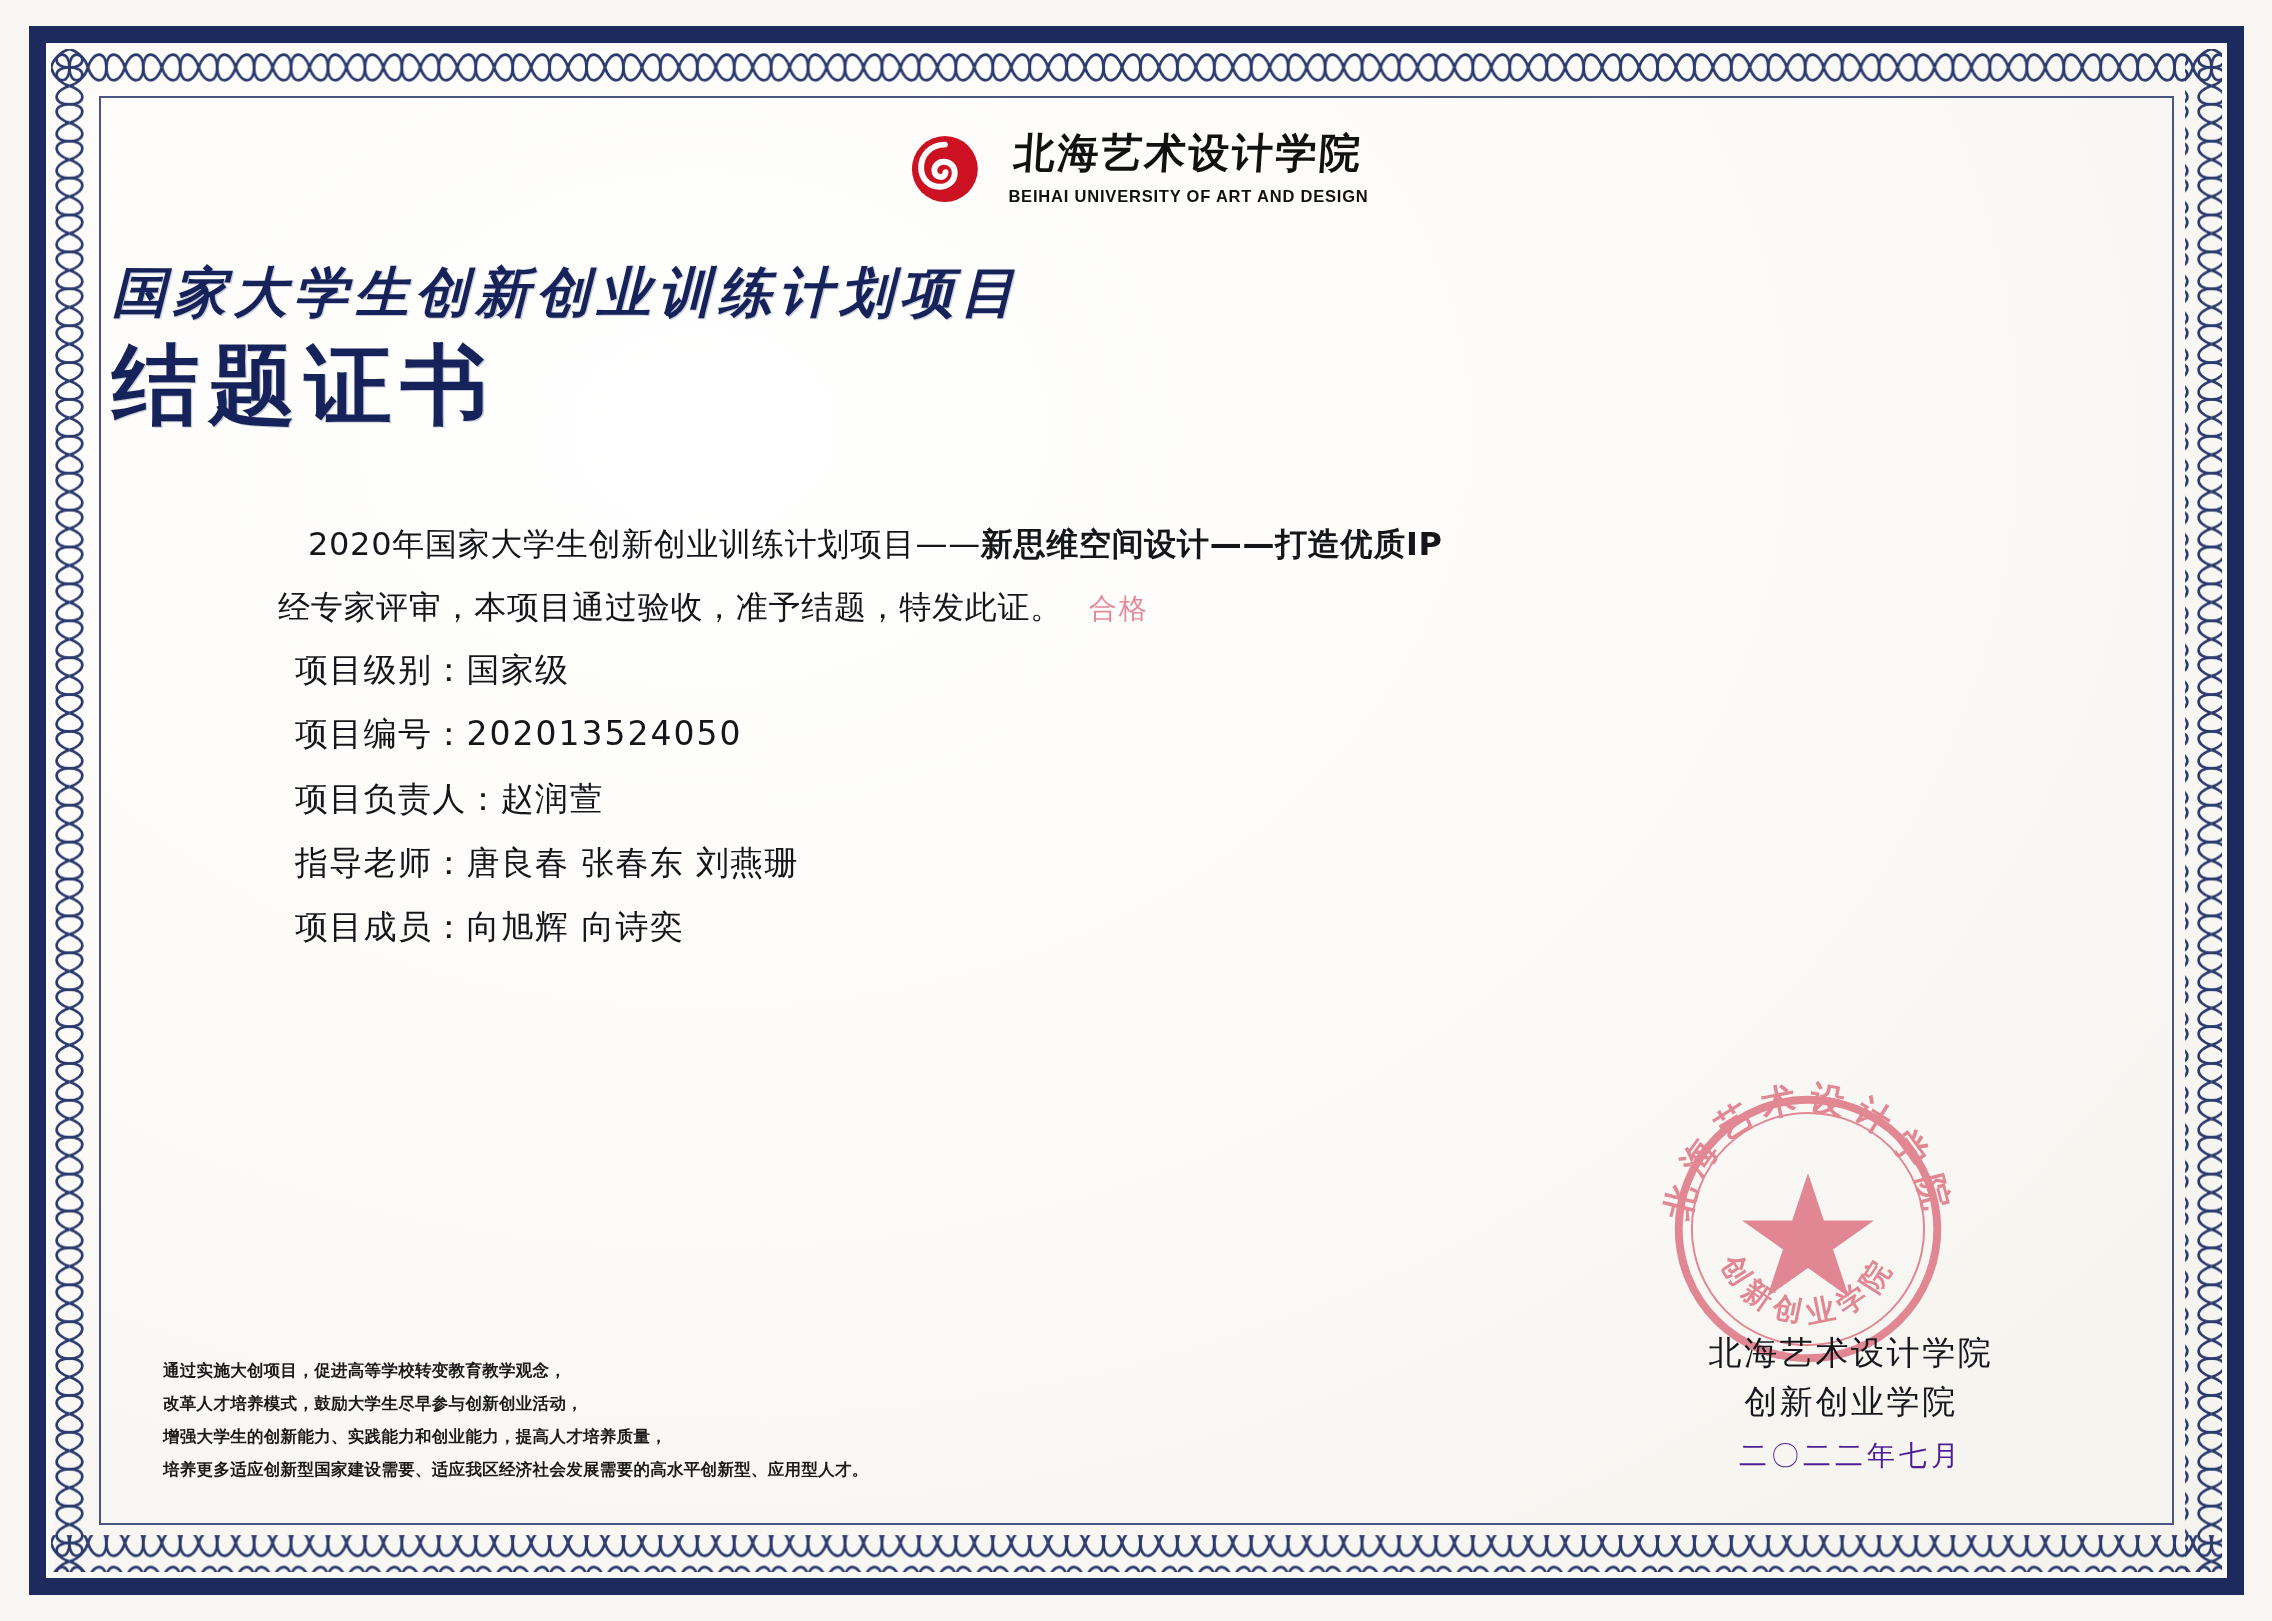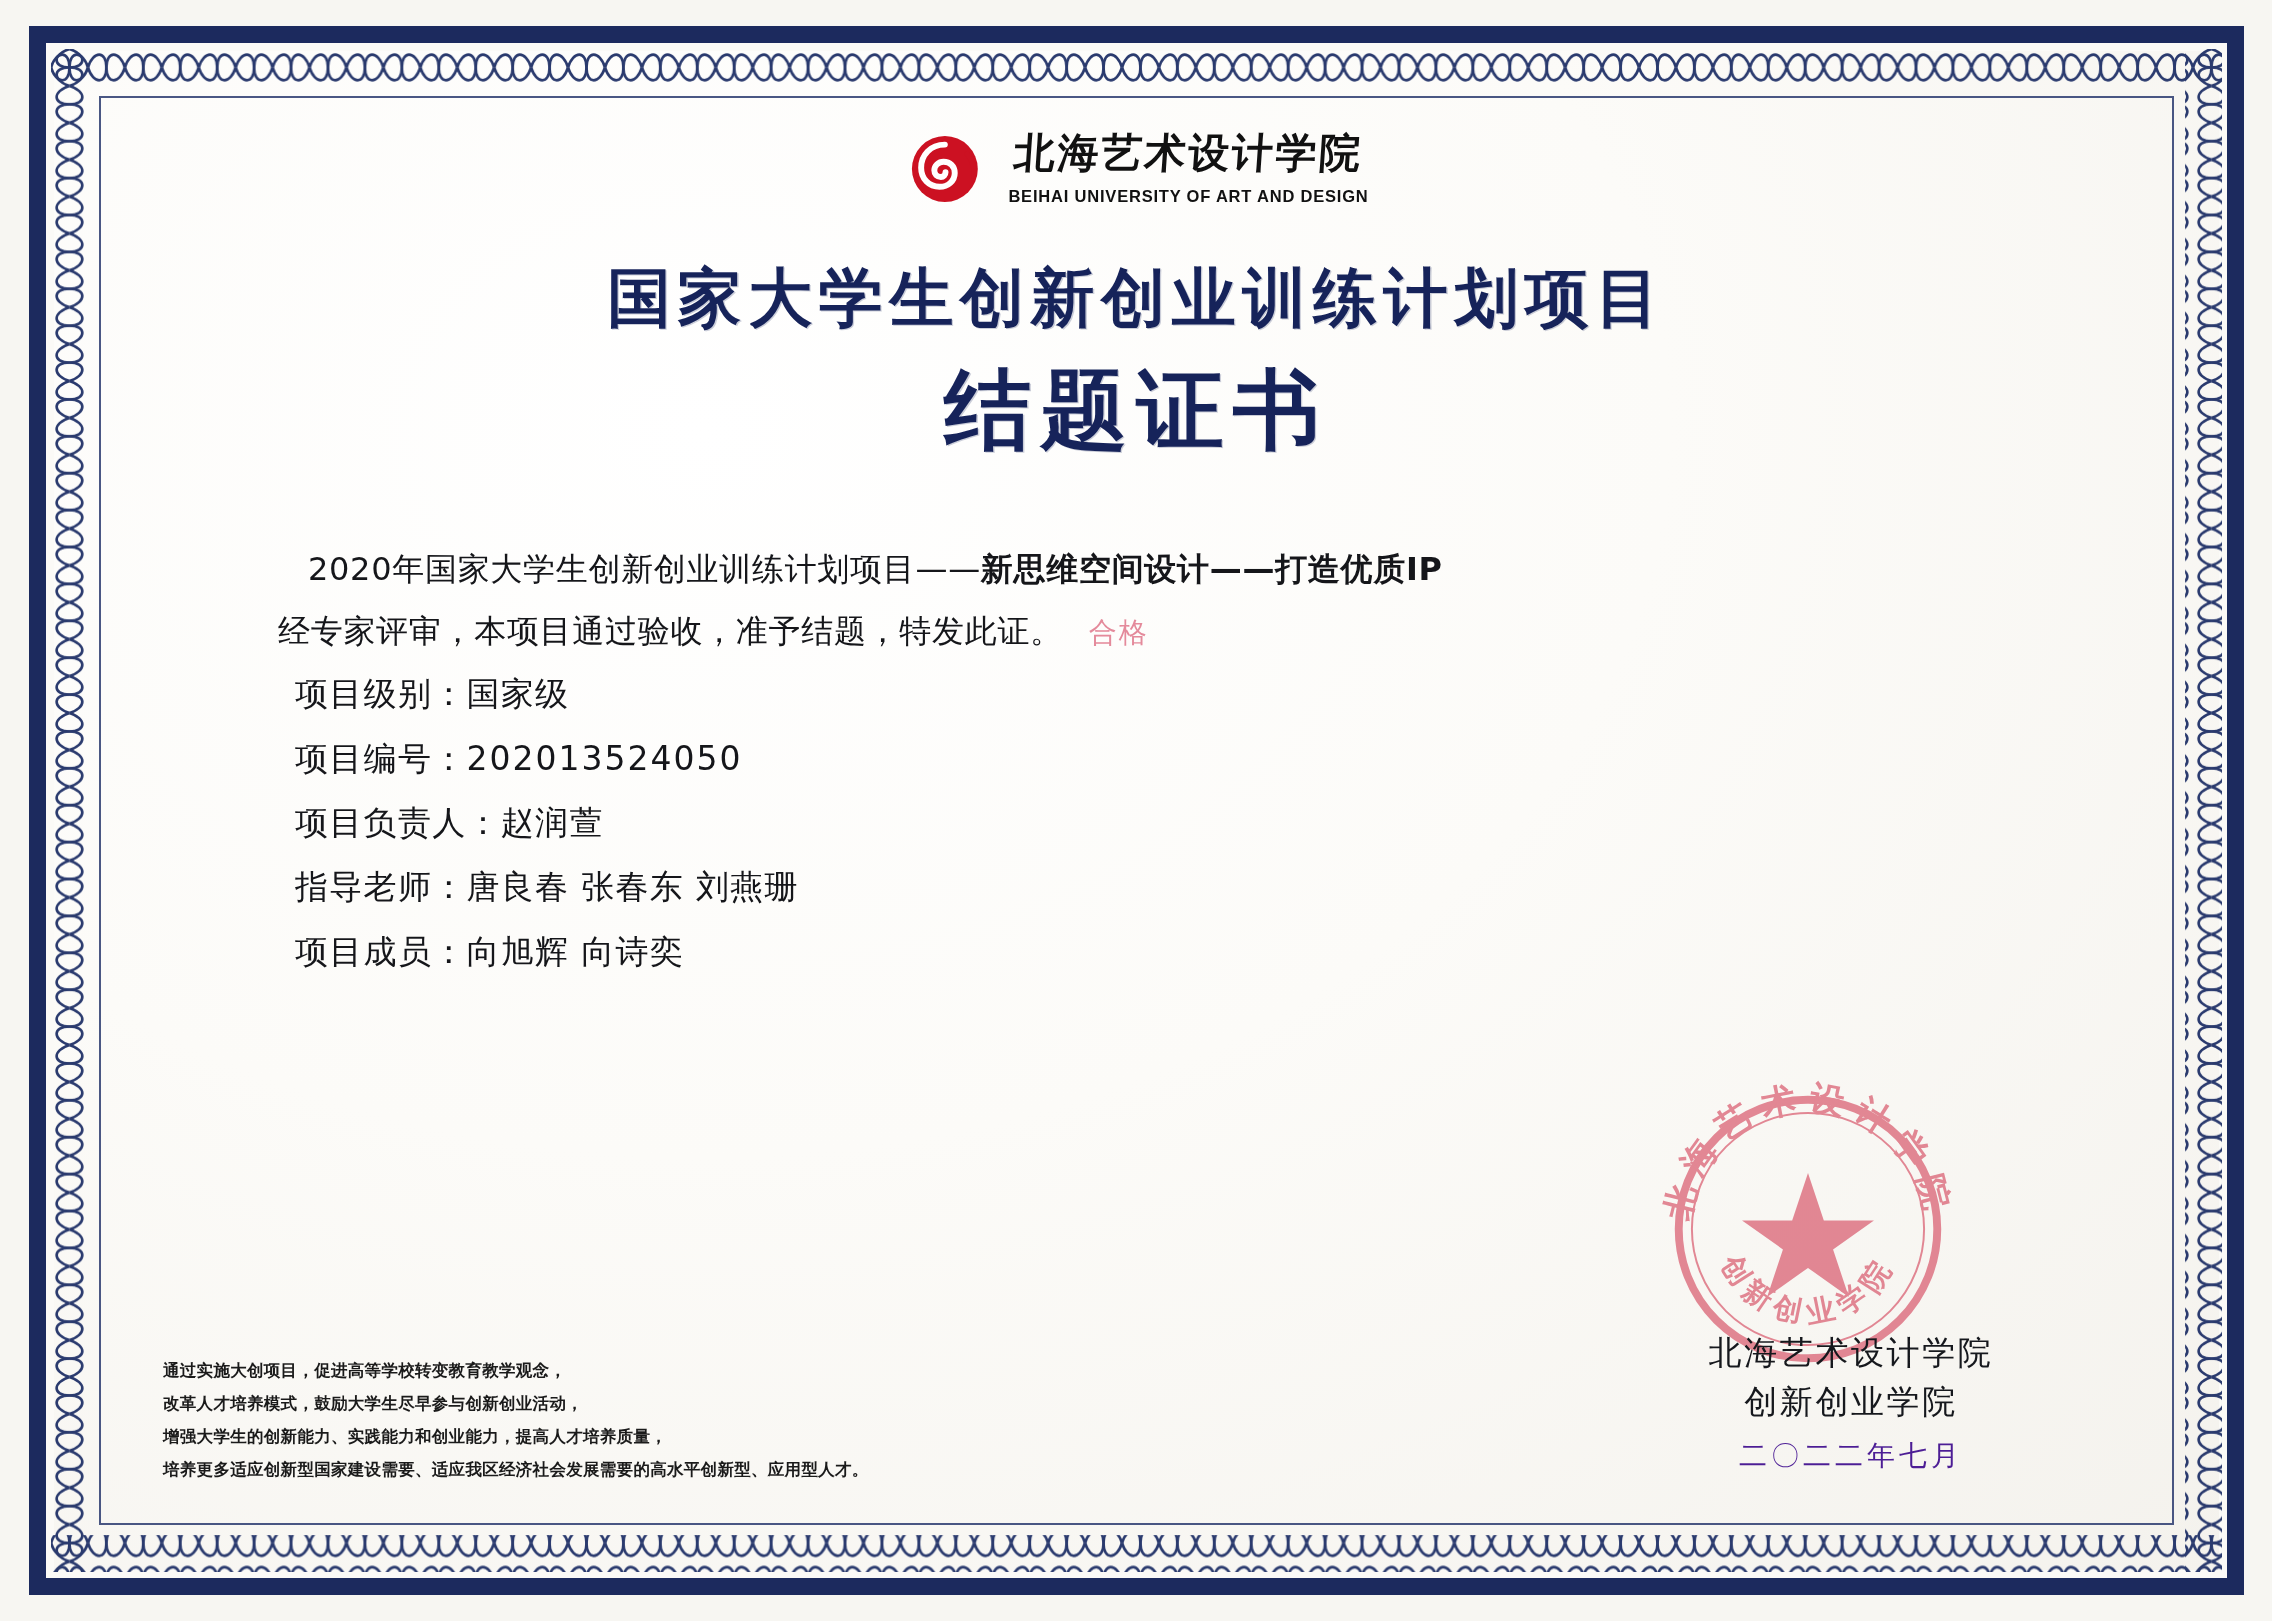--- a/index.html
+++ b/index.html
@@ -115,32 +115,33 @@
     font-size: 16.5px;
     font-weight: 700;
     color: #111111;
     letter-spacing: 0.8px;
     white-space: nowrap;
   }
 
   
   .title-main {
     margin-top: 53px;
-    text-align: center;
+    text-align: left;
     font-family: "DejaVu Serif", serif;
     font-weight: 700;
-    font-size: 64px;
+    font-size: 54px;
     letter-spacing: 6.6px;
     color: #16235a;
     line-height: 1.15;
     text-shadow: 1.3px 1.3px 0 rgba(22,35,90,0.22);
+    font-style: italic;
   }
   .title-sub {
-    margin-top: 25px;
-    text-align: center;
+    margin-top: 12px;
+    text-align: left;
     font-family: "DejaVu Serif", serif;
     font-weight: 700;
     font-size: 87px;
     letter-spacing: 9.2px;
     color: #16235a;
     line-height: 1.15;
     text-shadow: 1.3px 1.3px 0 rgba(22,35,90,0.22);
   }
 
   

